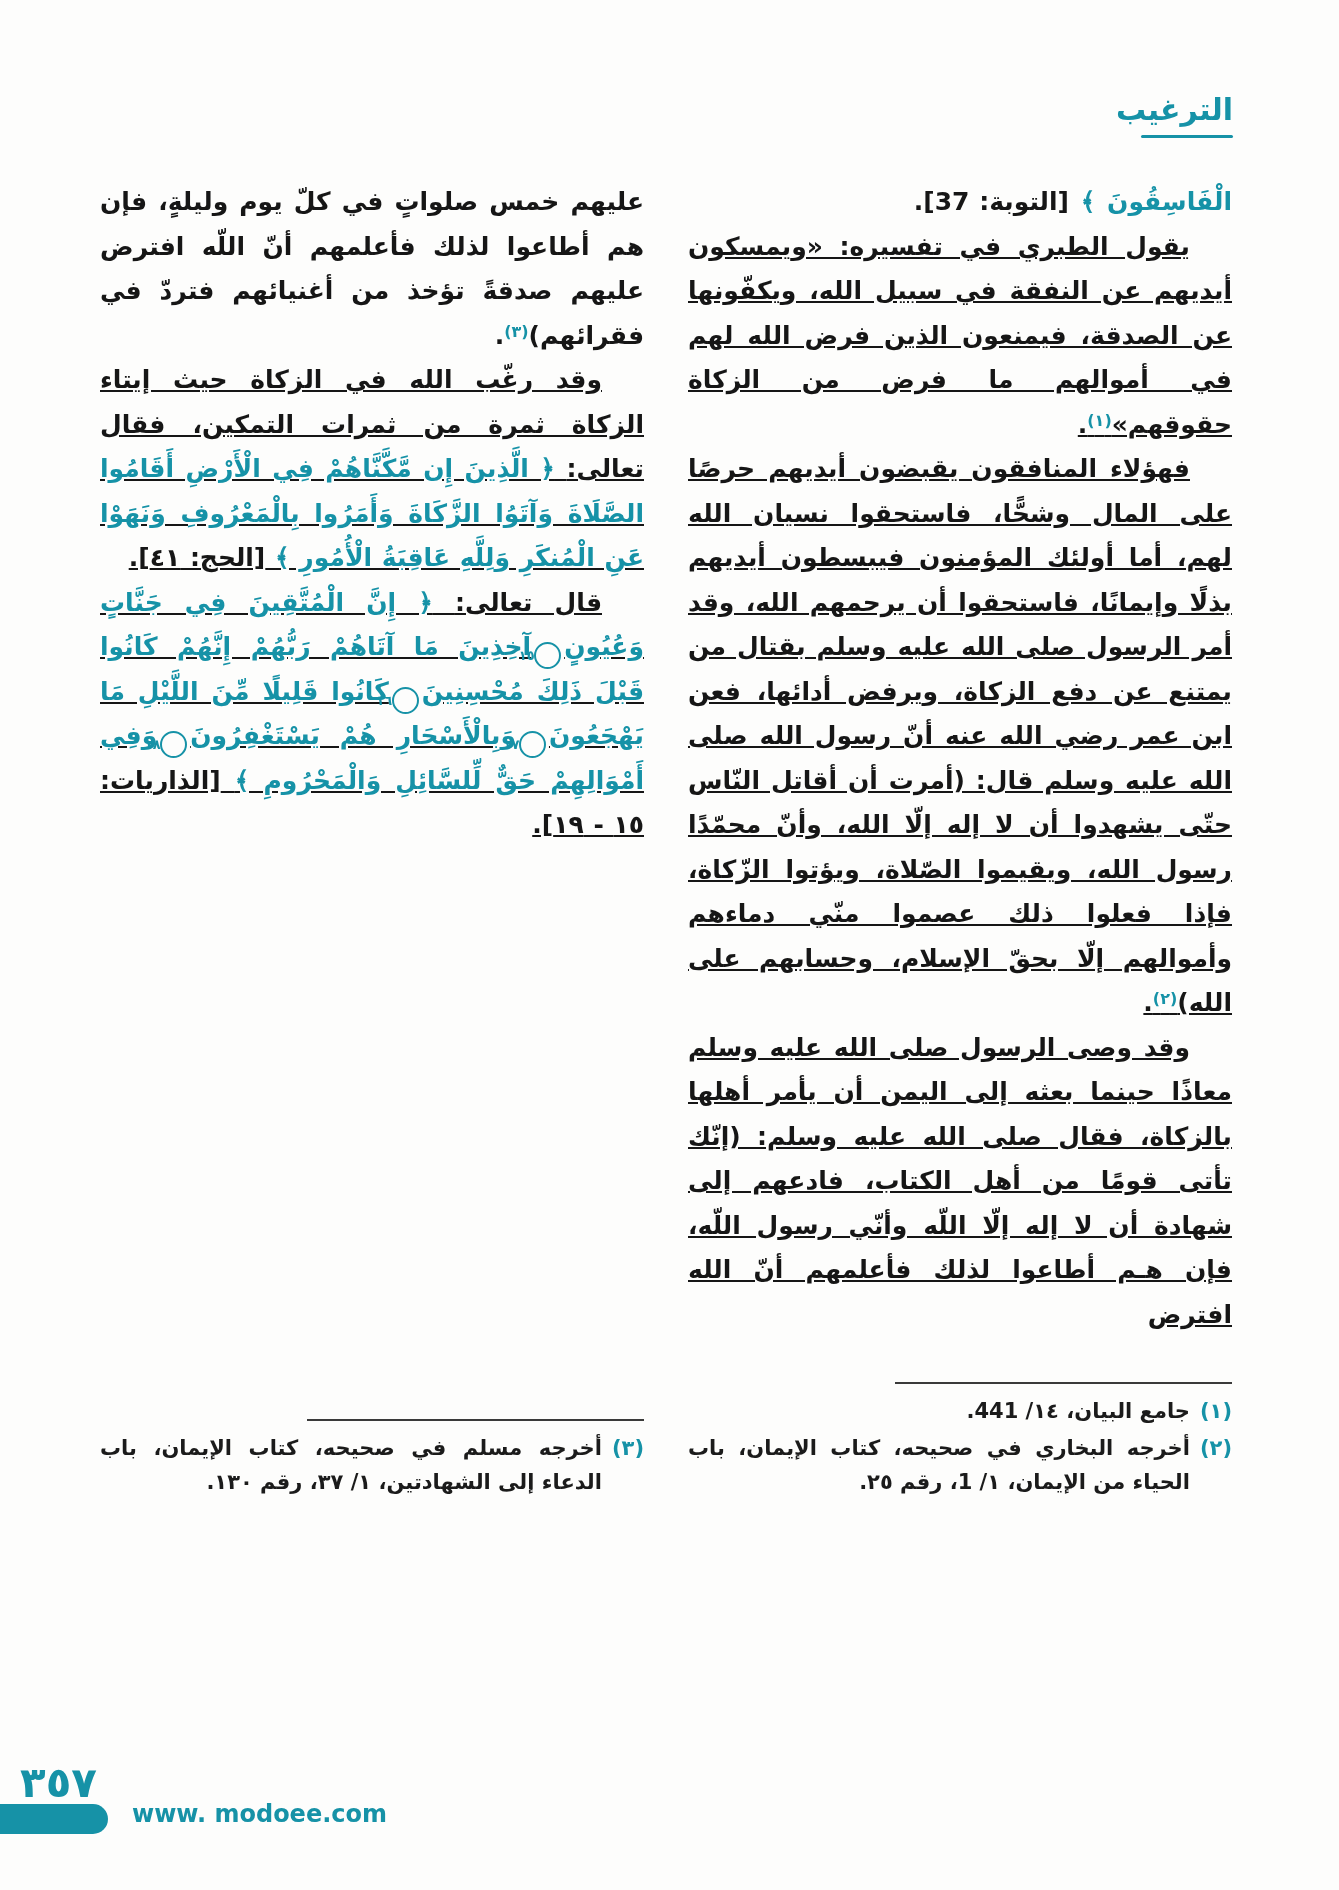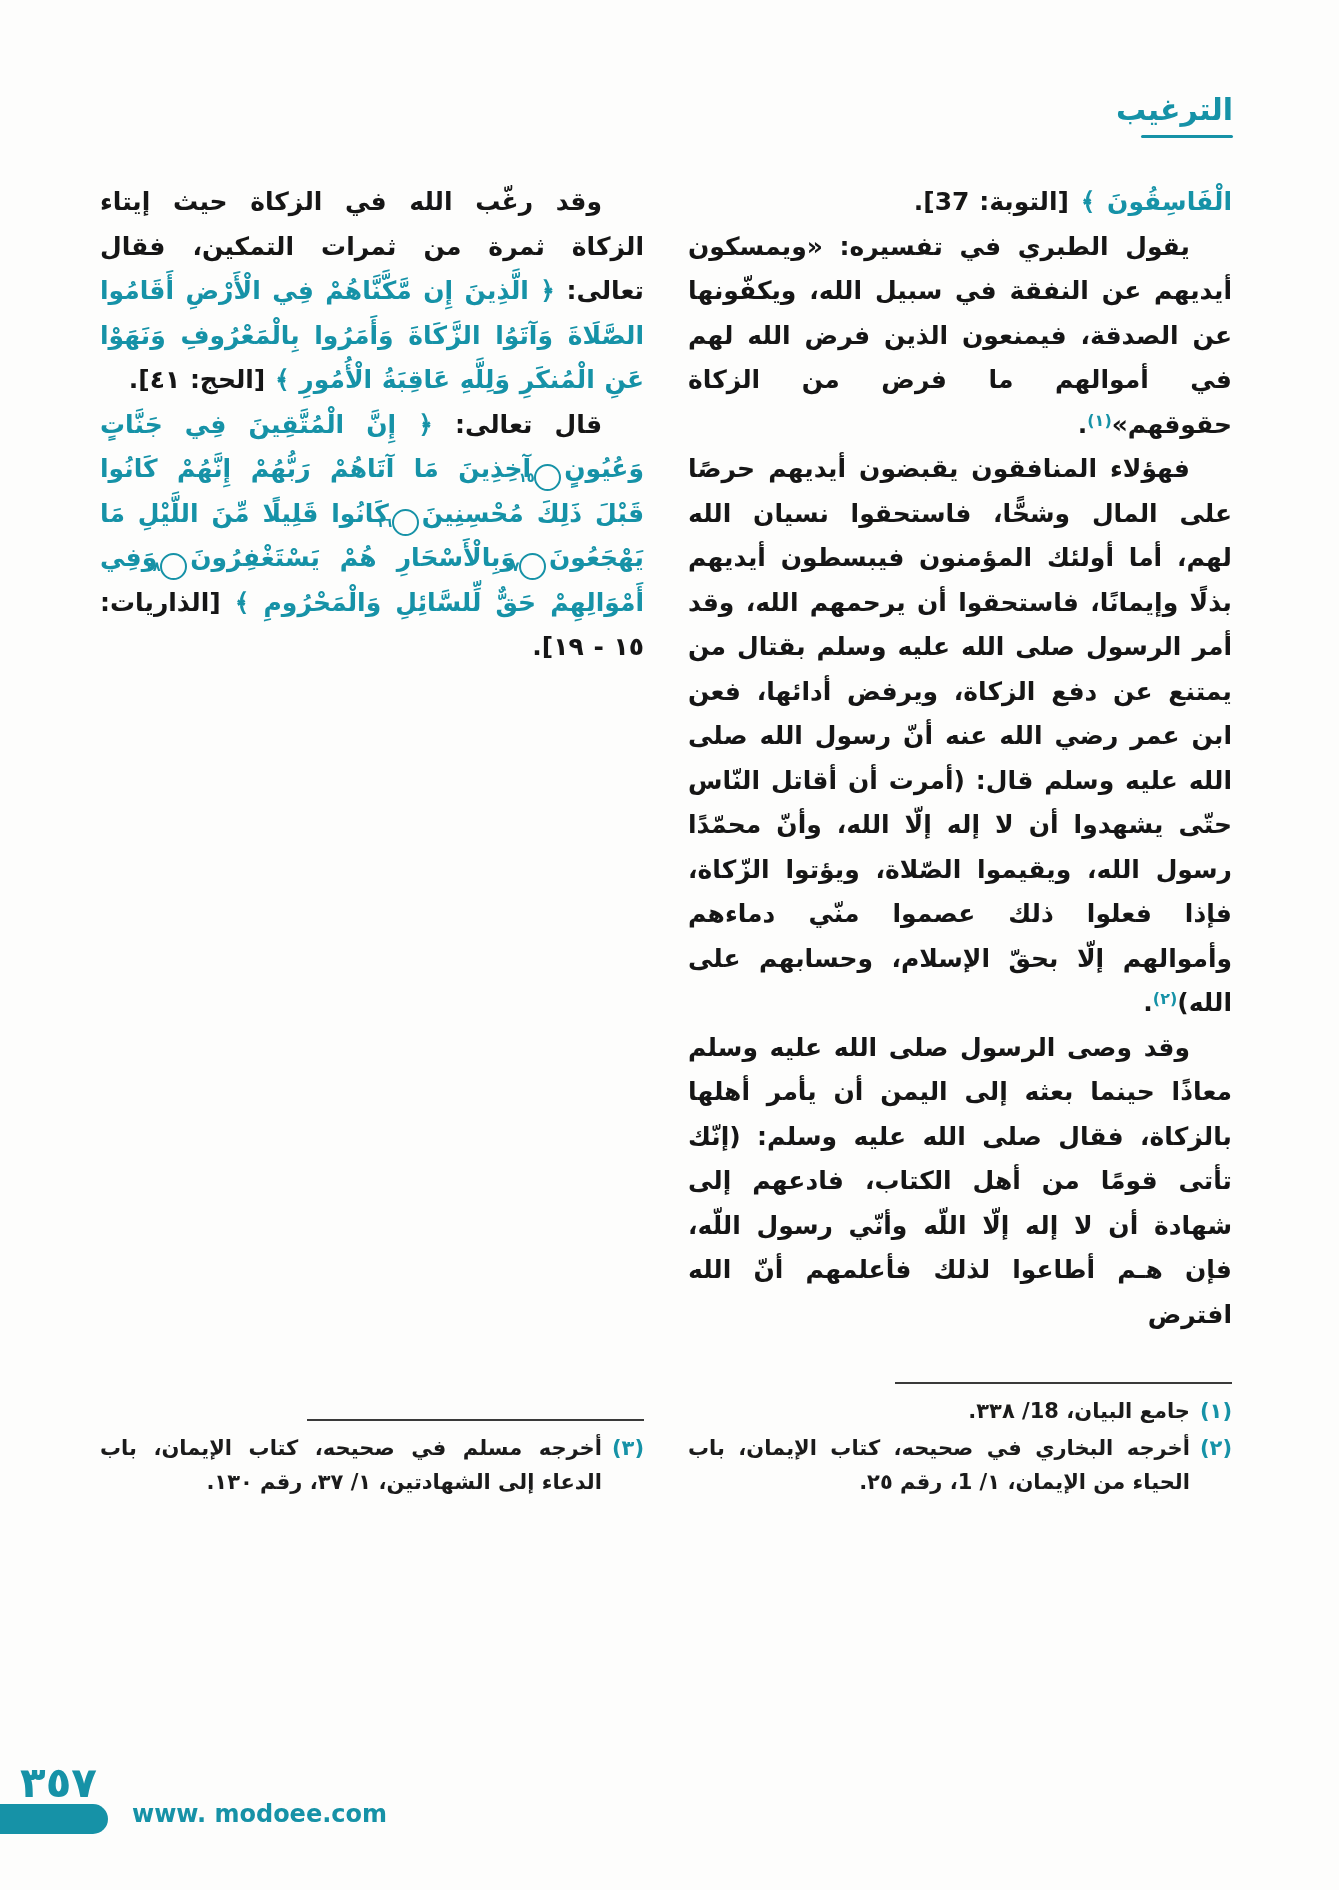--- a/index.html
+++ b/index.html
@@ -28,21 +28,21 @@
   .column { flex:1 1 0; display:flex; flex-direction:column; min-width:0; }
   .column-main { flex:1 1 auto; }
 
   .para {
     font-size:25px; font-weight:bold;
     line-height:1.78;
     text-align:justify;
     color:#161616;
     word-spacing:1px;
   }
-  .para.indent { text-indent:42px; }
+  .para.indent { text-indent:42px;text-decoration:underline; }
   .quran { color:var(--accent,#1692a7); }
   .ornament { color:var(--accent,#1692a7); padding:0 2px; }
   .fn-ref {
     color:var(--accent,#1692a7);
     font-size:16px; font-weight:bold;
     vertical-align:7px;
   }
   .ayah-num {
     display:inline-flex; align-items:center; justify-content:center;
     width:27px; height:27px;
@@ -104,32 +104,33 @@
         <p class="para indent"><span>فهؤلاء المنافقون يقبضون أيديهم حرصًا على المال وشحًّا، فاستحقوا نسيان الله لهم، أما أولئك المؤمنون فيبسطون أيديهم بذلًا وإيمانًا، فاستحقوا أن يرحمهم الله، وقد أمر الرسول صلى الله عليه وسلم بقتال من يمتنع عن دفع الزكاة، ويرفض أدائها، فعن ابن عمر رضي الله عنه أنّ رسول الله صلى الله عليه وسلم قال: (أمرت أن أقاتل النّاس حتّى يشهدوا أن لا إله إلّا الله، وأنّ محمّدًا رسول الله، ويقيموا الصّلاة، ويؤتوا الزّكاة، فإذا فعلوا ذلك عصموا منّي دماءهم وأموالهم إلّا بحقّ الإسلام، وحسابهم على الله)</span><span class="fn-ref">(٢)</span><span>.</span></p>
 
         <p class="para indent"><span>وقد وصى الرسول صلى الله عليه وسلم معاذًا حينما بعثه إلى اليمن أن يأمر أهلها بالزكاة، فقال صلى الله عليه وسلم: (إنّك تأتى قومًا من أهل الكتاب، فادعهم إلى شهادة أن لا إله إلّا اللّه وأنّي رسول اللّه، فإن هـم أطاعوا لذلك فأعلمهم أنّ الله افترض</span></p>
 
       </div>
 
       <div class="footnotes">
         <div class="fn-rule"></div>
         <div class="fn-item">
           <span class="fn-marker">(١)</span>
-          <span class="fn-text">جامع البيان، 18/ ٣٣٨.</span>
+          <span class="fn-text">جامع البيان، ١٤/ 441.</span>
         </div>
         <div class="fn-item">
           <span class="fn-marker">(٢)</span>
           <span class="fn-text">أخرجه البخاري في صحيحه، كتاب الإيمان، باب الحياء من الإيمان، ١/ 1، رقم ٢٥.</span>
         </div>
       </div>
     </section>
 
     <section class="column">
       <div class="column-main">
 
+        <p class="para"><span>عليهم خمس صلواتٍ في كلّ يوم وليلةٍ، فإن هم أطاعوا لذلك فأعلمهم أنّ اللّه افترض عليهم صدقةً تؤخذ من أغنيائهم فتردّ في فقرائهم)</span><span class="fn-ref">(٣)</span><span>.</span></p>
 
         <p class="para indent"><span>وقد رغّب الله في الزكاة حيث إيتاء الزكاة ثمرة من ثمرات التمكين، فقال تعالى:</span> <span class="quran">﴿ الَّذِينَ إِن مَّكَّنَّاهُمْ فِي الْأَرْضِ أَقَامُوا الصَّلَاةَ وَآتَوُا الزَّكَاةَ وَأَمَرُوا بِالْمَعْرُوفِ وَنَهَوْا عَنِ الْمُنكَرِ وَلِلَّهِ عَاقِبَةُ الْأُمُورِ ﴾</span> <span>[الحج: ٤١].</span></p>
 
 
         <p class="para indent"><span>قال تعالى:</span> <span class="quran">﴿ إِنَّ الْمُتَّقِينَ فِي جَنَّاتٍ وَعُيُونٍ</span><span class="ayah-num">١٥</span><span class="quran">آخِذِينَ مَا آتَاهُمْ رَبُّهُمْ إِنَّهُمْ كَانُوا قَبْلَ ذَلِكَ مُحْسِنِينَ</span><span class="ayah-num">١٦</span><span class="quran">كَانُوا قَلِيلًا مِّنَ اللَّيْلِ مَا يَهْجَعُونَ</span><span class="ayah-num">١٧</span><span class="quran">وَبِالْأَسْحَارِ هُمْ يَسْتَغْفِرُونَ</span><span class="ayah-num">١٨</span><span class="quran">وَفِي أَمْوَالِهِمْ حَقٌّ لِّلسَّائِلِ وَالْمَحْرُومِ ﴾</span> <span>[الذاريات: ١٥ - ١٩].</span></p>
 
 
       </div>
 
       <div class="footnotes">

